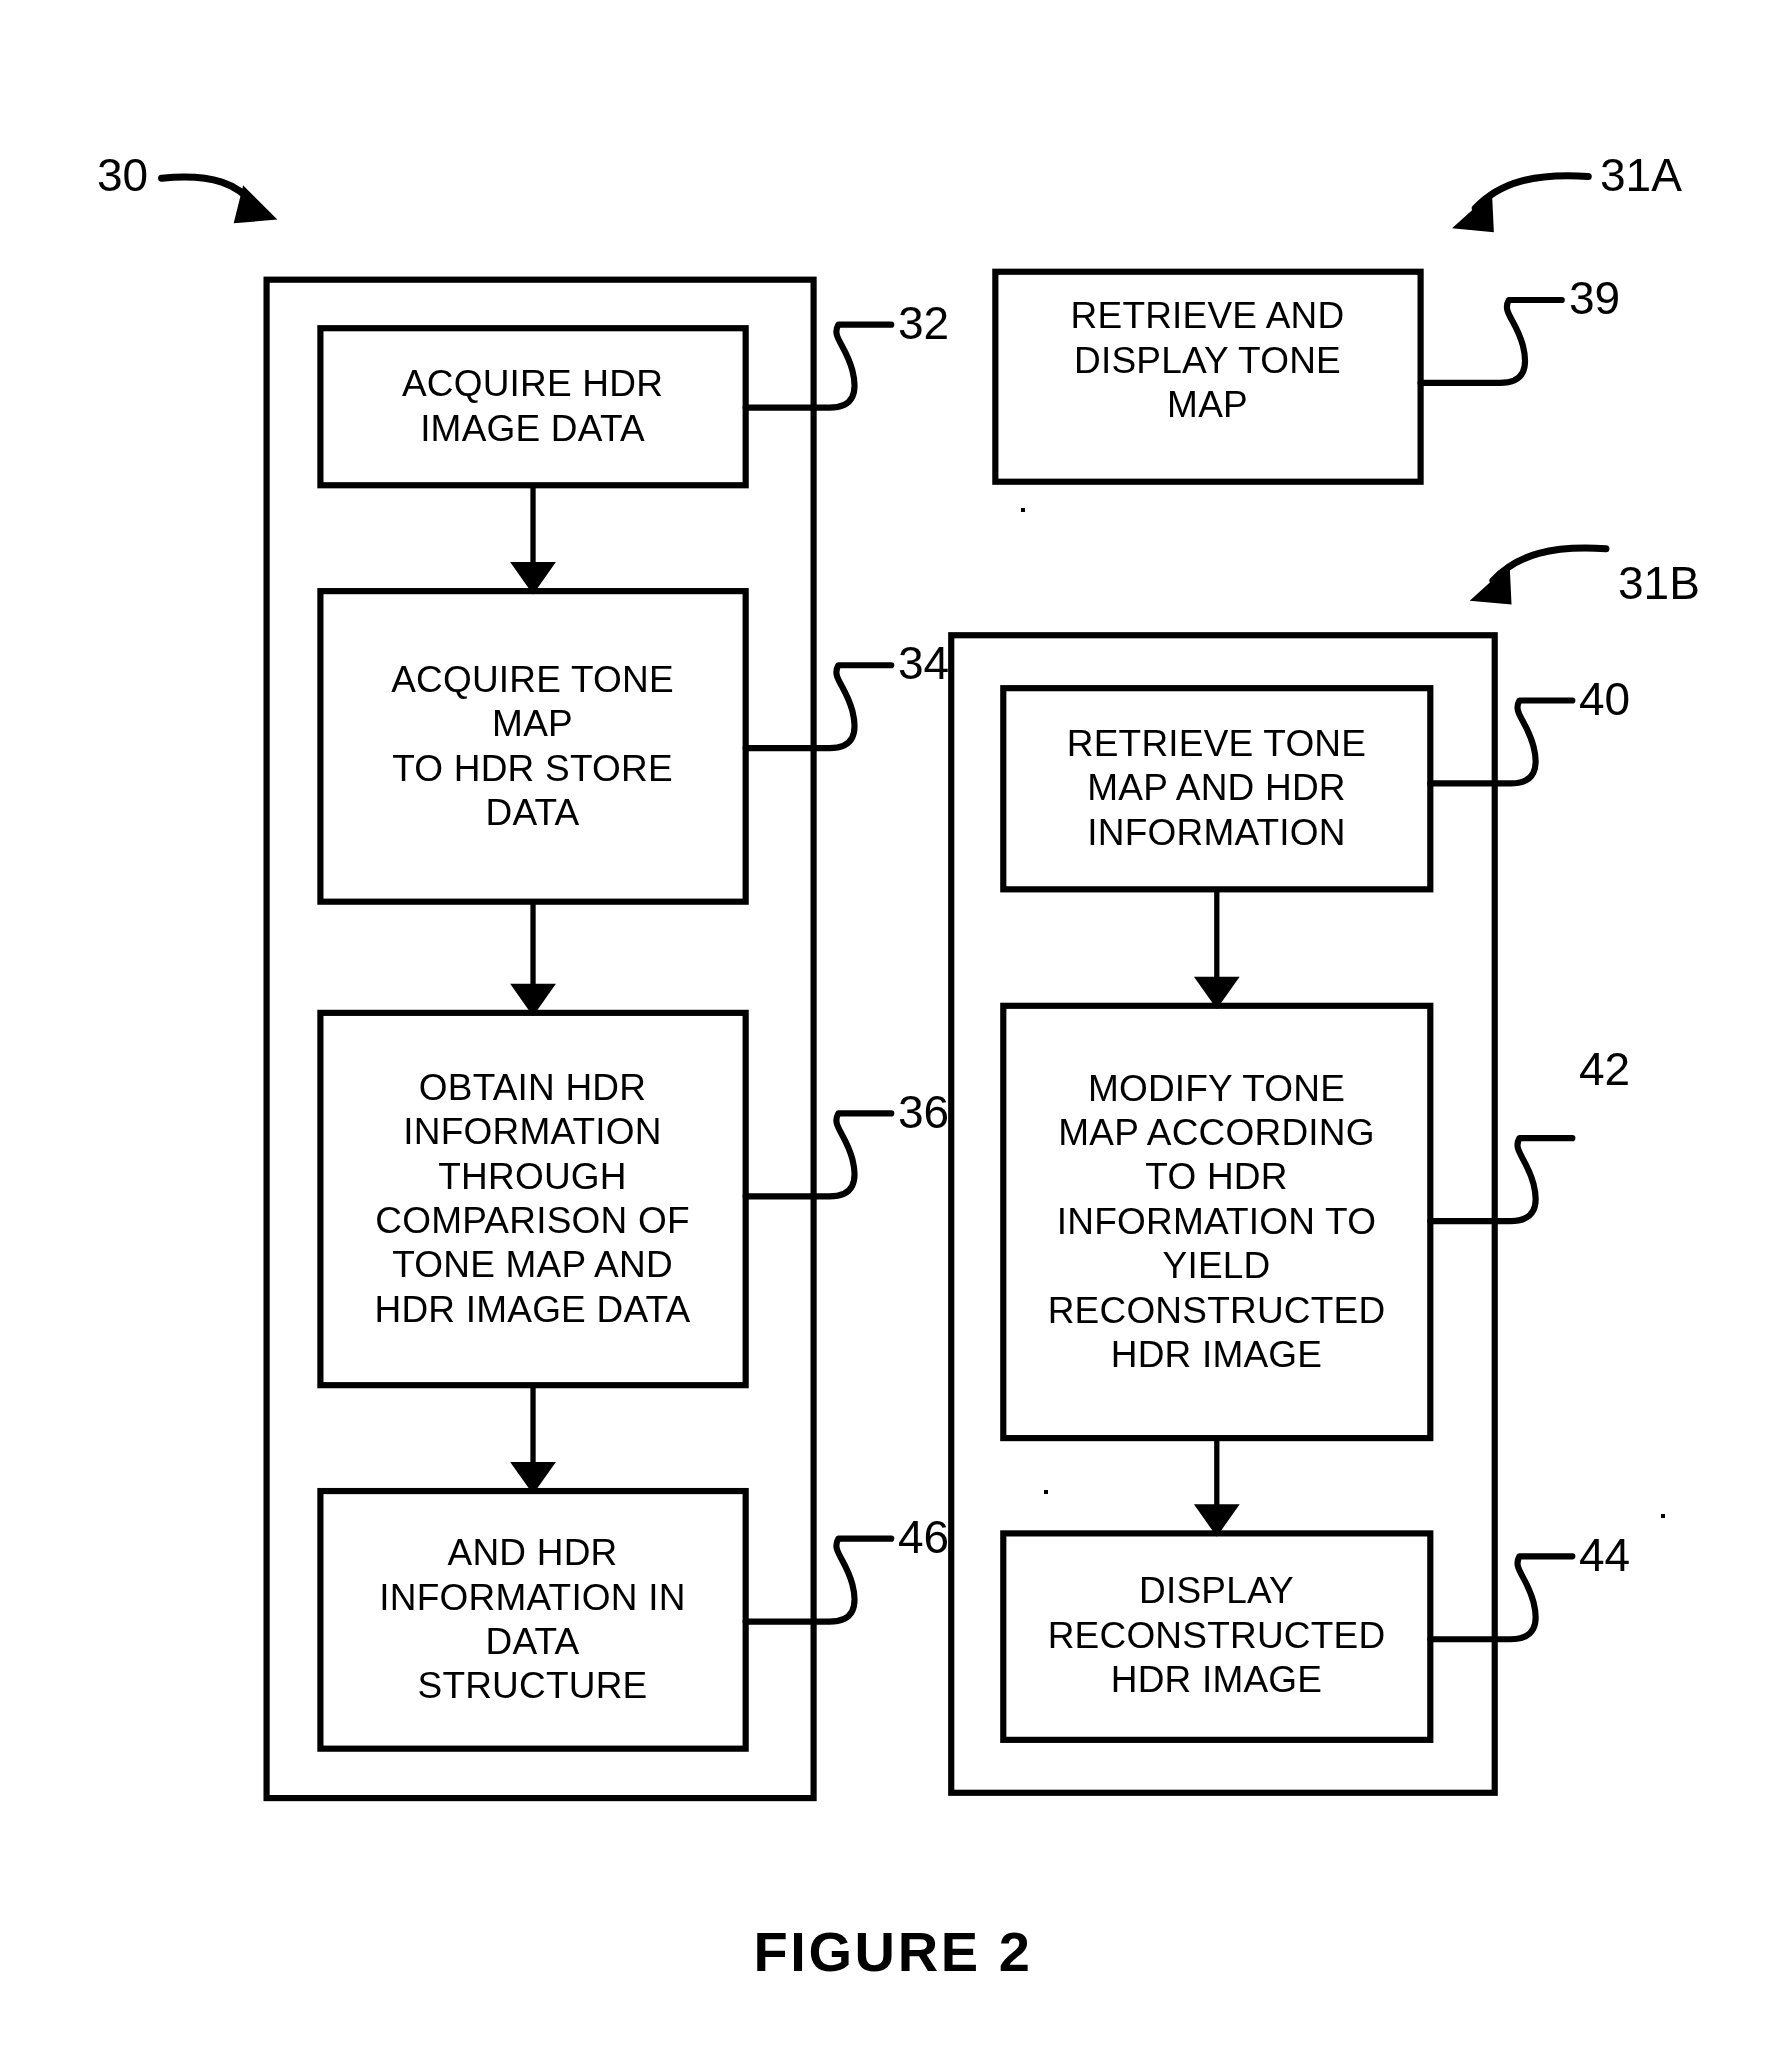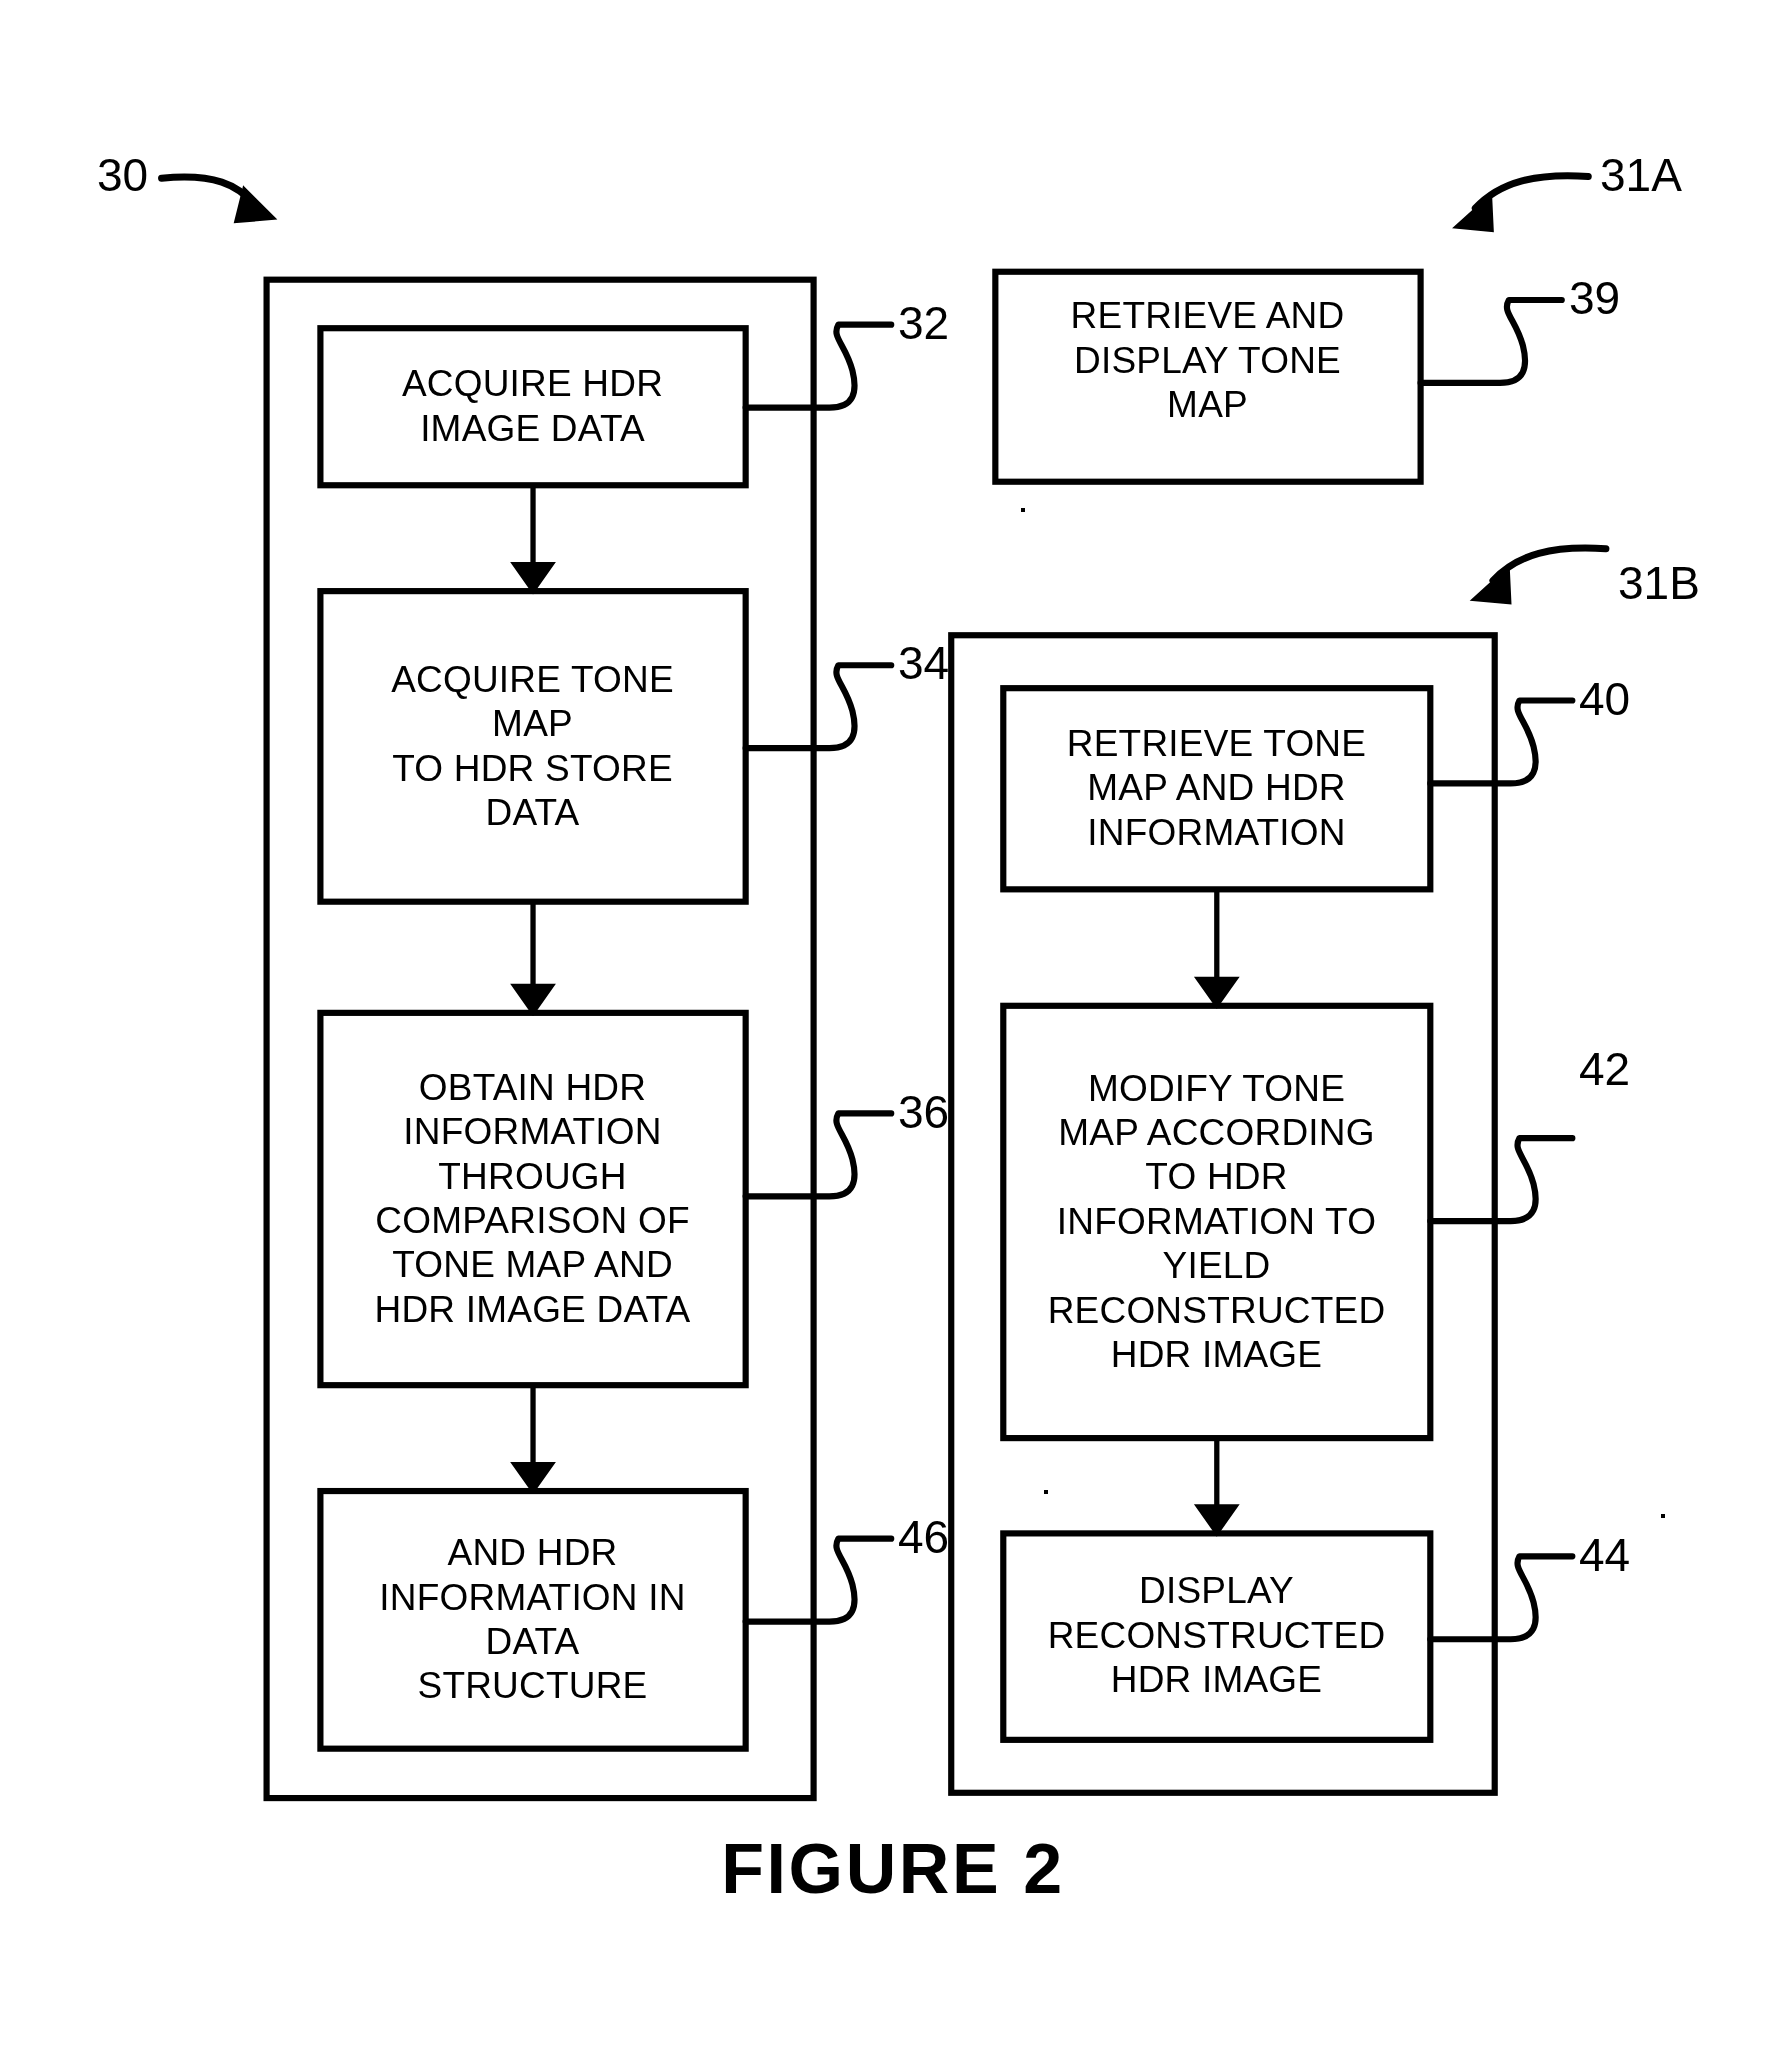--- a/index.html
+++ b/index.html
@@ -80,24 +80,24 @@
     font-family: "Liberation Sans", sans-serif;
     font-size: 46px;
     color: #000000;
     white-space: nowrap;
     line-height: 1;
   }
   #figure-caption {
     position: absolute;
     left: 0;
     right: 0;
-    top: 1829px;
+    top: 1919px;
     text-align: center;
     font-family: "Liberation Sans", sans-serif;
-    font-size: 70px;
+    font-size: 56px;
     font-weight: bold;
     letter-spacing: 2.6px;
     color: #000000;
   }
   .speck {
     position: absolute;
     background: #000;
     width: 3.5px;
     height: 3.5px;
   }

